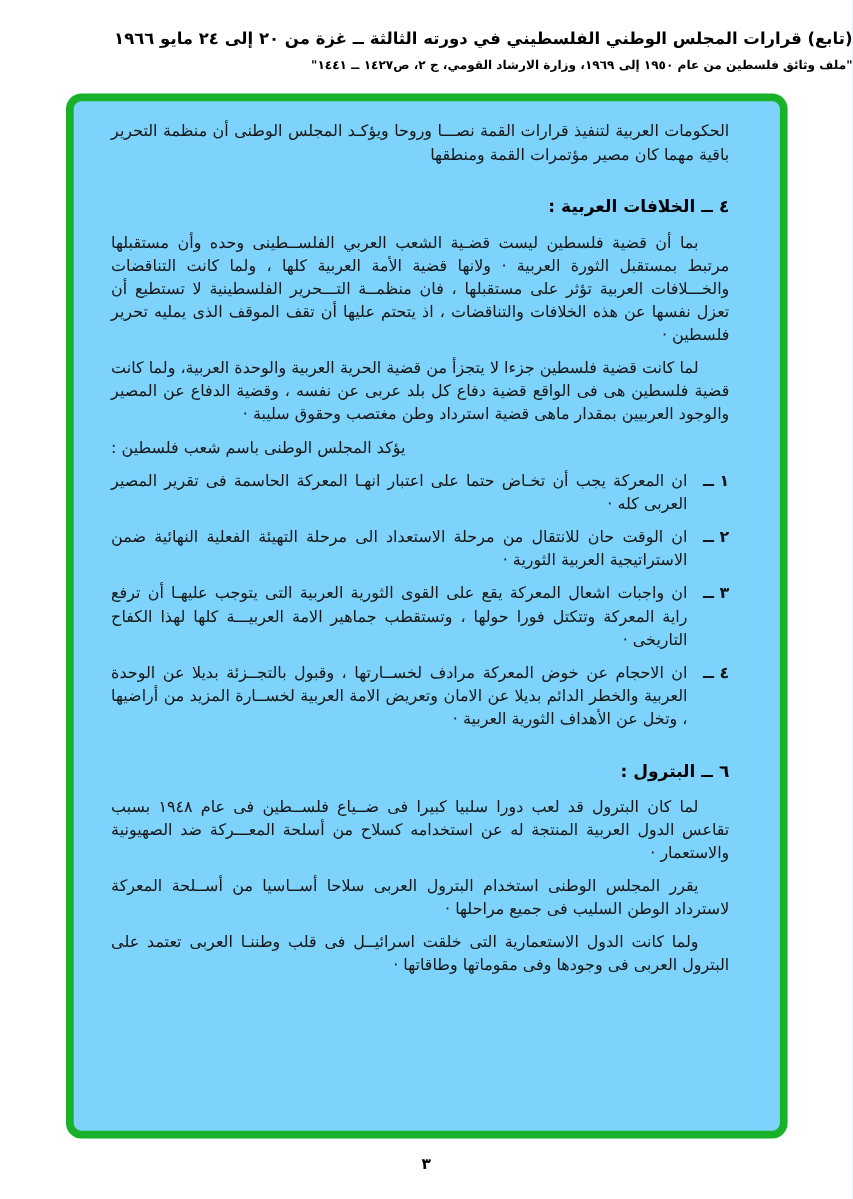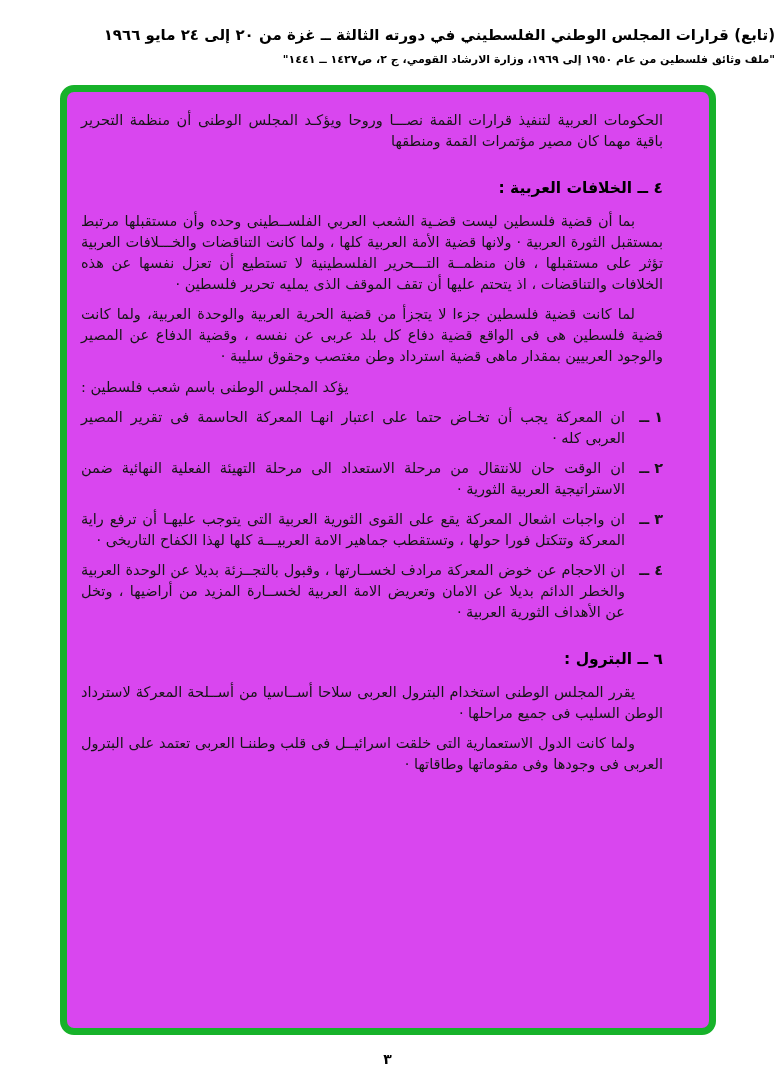--- a/index.html
+++ b/index.html
@@ -35,23 +35,23 @@
     margin-top: 6px;
     line-height: 15px;
   }
   .doc-box {
     box-sizing: border-box;
     margin: 18px 59px 0 59px;
     width: 656px;
     height: 950px;
     border: 7px solid #17b22a;
     border-radius: 14px;
-    padding: 16px 46px 10px 14px;
+    padding: 16px 46px 10px 34px;
     overflow: hidden;
-    background: #d946ef;
+    background: #7dd3fc;
   }
   .doc-body {
     direction: rtl;
     font-size: 14.5px;
     line-height: 21px;
     text-align: justify;
   }
   .para {
     margin: 9px 0;
     text-indent: 28px;
@@ -121,20 +121,21 @@
         </div>
         <div class="list-item">
           <span class="item-num">٣ ــ</span>
           <span class="item-text">ان واجبات اشعال المعركة يقع على القوى الثورية العربية التى يتوجب عليهـا أن ترفع راية المعركة وتتكتل فورا حولها ، وتستقطب جماهير الامة العربيـــة كلها لهذا الكفاح التاريخى ·</span>
         </div>
         <div class="list-item">
           <span class="item-num">٤ ــ</span>
           <span class="item-text">ان الاحجام عن خوض المعركة مرادف لخســارتها ، وقبول بالتجــزئة بديلا عن الوحدة العربية والخطر الدائم بديلا عن الامان وتعريض الامة العربية لخســارة المزيد من أراضيها ، وتخل عن الأهداف الثورية العربية ·</span>
         </div>
         <div class="sec-heading">٦ ــ البترول :</div>
+        <div class="para">لما كان البترول قد لعب دورا سلبيا كبيرا فى ضــياع فلســطين فى عام ١٩٤٨ بسبب تقاعس الدول العربية المنتجة له عن استخدامه كسلاح من أسلحة المعـــركة ضد الصهيونية والاستعمار ·</div>
         <div class="para">يقرر المجلس الوطنى استخدام البترول العربى سلاحا أســاسيا من أســلحة المعركة لاسترداد الوطن السليب فى جميع مراحلها ·</div>
         <div class="para">ولما كانت الدول الاستعمارية التى خلقت اسرائيــل فى قلب وطننـا العربى تعتمد على البترول العربى فى وجودها وفى مقوماتها وطاقاتها ·</div>
       </div>
   </div>
 
   <div class="page-number">٣</div>
 
 </div>
 
 </body></html>

